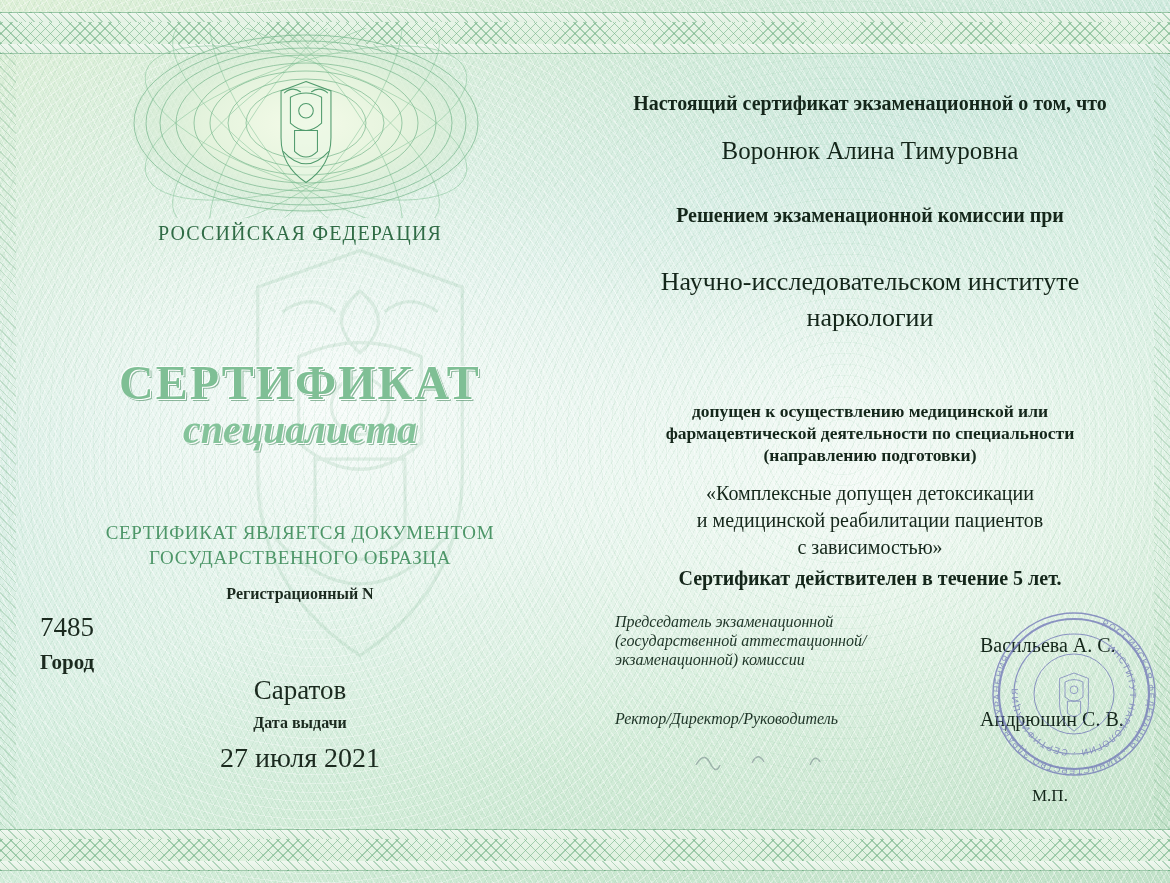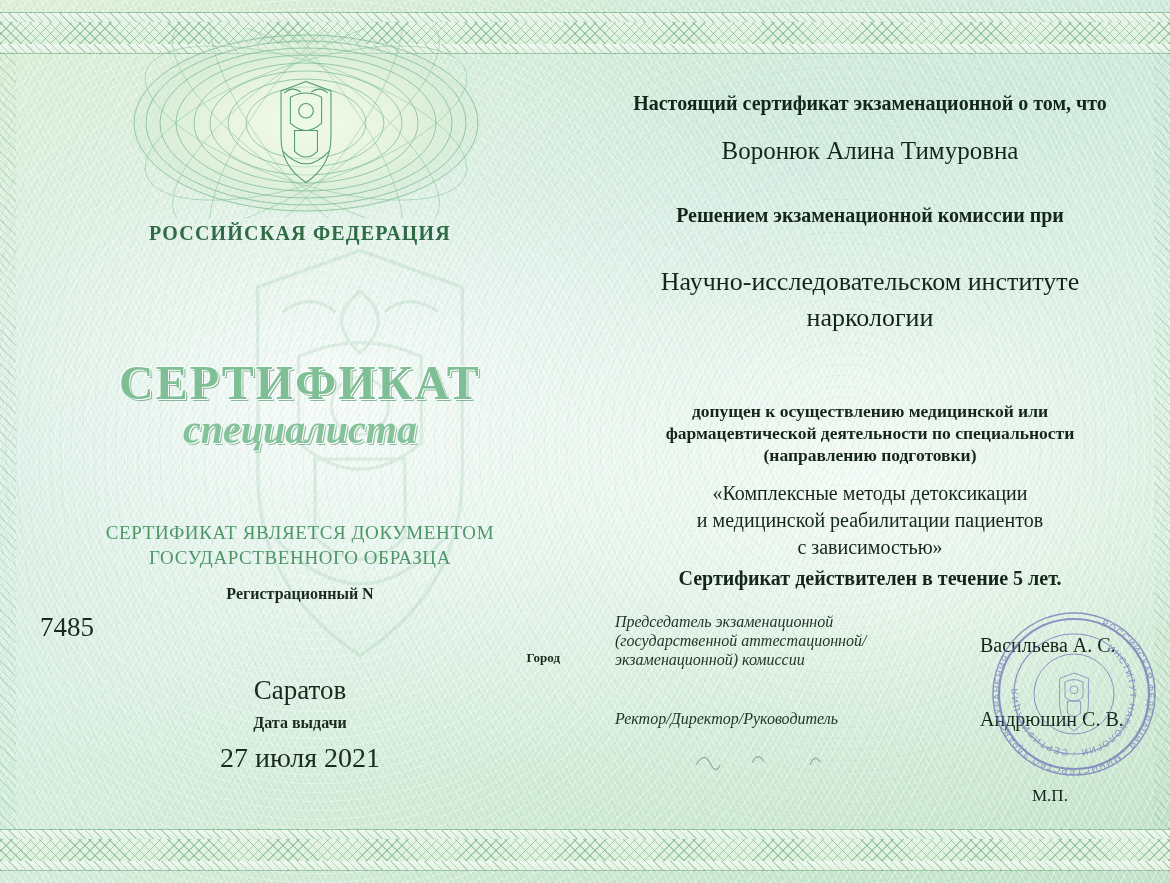--- a/index.html
+++ b/index.html
@@ -99,21 +99,21 @@
   }
 
   
   .rf-title {
     position: absolute;
     left: 0;
     top: 222px;
     width: 600px;
     text-align: center;
     font-family: "Liberation Serif", serif;
-    font-weight: bold;
+    font-weight: normal;
     font-size: 20px;
     letter-spacing: 1.2px;
     color: #2f6b45;
   }
 
   .big-title {
     position: absolute;
     left: 30px;
     top: 355px;
     width: 540px;
@@ -171,22 +171,22 @@
     width: 520px;
     text-align: left;
     font-size: 27px;
     color: #1b2a1f;
   }
   .city-label {
     position: absolute;
     left: 40px;
     top: 650px;
     width: 520px;
-    text-align: right;
-    font-size: 13px;
+    text-align: left;
+    font-size: 21px;
     font-weight: bold;
     color: #1b2a1f;
   }
   .city-value {
     position: absolute;
     left: 40px;
     top: 675px;
     width: 520px;
     text-align: center;
     font-size: 27px;
@@ -469,21 +469,21 @@
     <div>наркологии</div>
   </div>
 
   <div class="r-admitted">
     <div>допущен к осуществлению медицинской или</div>
     <div>фармацевтической деятельности по специальности</div>
     <div class="center">(направлению подготовки)</div>
   </div>
 
   <div class="r-spec">
-    <div>«Комплексные методы детоксикации</div>
+    <div>«Комплексные допущен детоксикации</div>
     <div>и медицинской реабилитации пациентов</div>
     <div>с зависимостью»</div>
   </div>
 
   <div class="r-valid">Сертификат действителен в течение 5 лет.</div>
 
   <div class="sign-block1">
     <div>Председатель экзаменационной</div>
     <div>(государственной  аттестационной/</div>
     <div>экзаменационной) комиссии</div>

